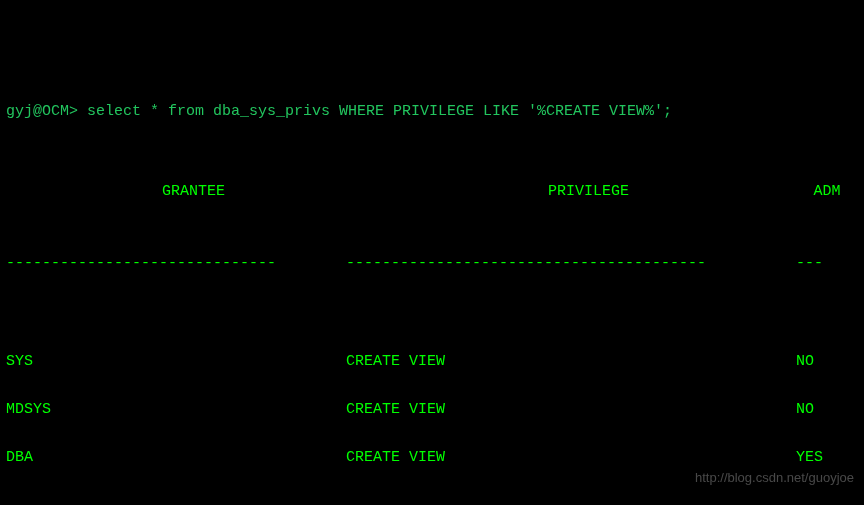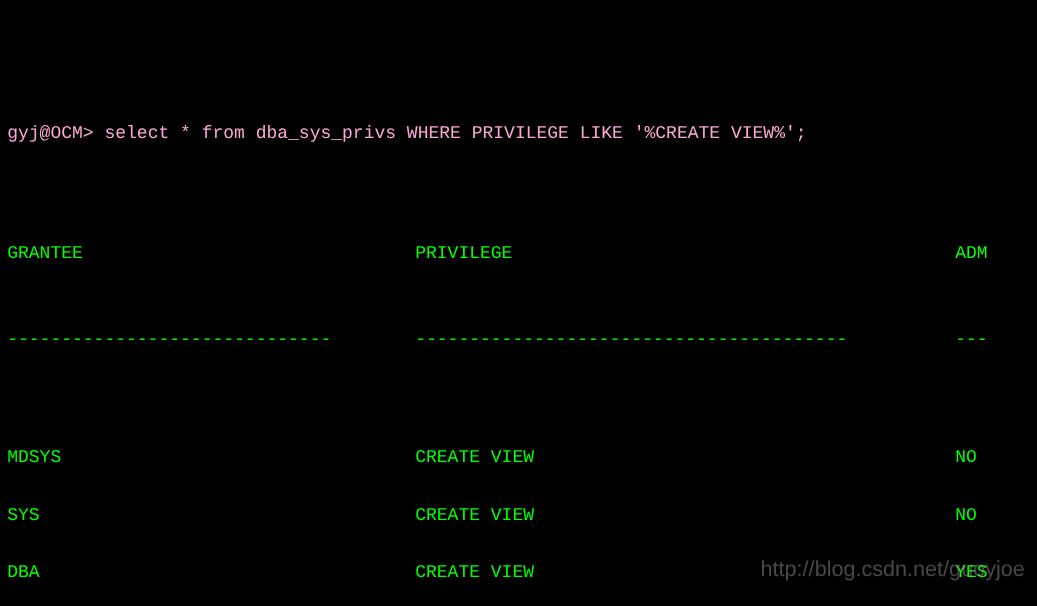--- a/index.html
+++ b/index.html
@@ -14,24 +14,25 @@
       font-size: 15px;
       line-height: 1.6;
       padding: 4px 6px;
       width: 864px;
       height: 505px;
       overflow: hidden;
       white-space: pre;
       position: relative;
     }
     .prompt-line {
-      color: #f9a8d4;
+      color: #22c55e;
     }
     .headers {
-      margin-top: 28px;
+      margin-top: 8px;
+      text-align: center;
     }
     .col1 {
       display: inline-block;
       width: 340px;
     }
     .col2 {
       display: inline-block;
       width: 450px;
     }
     .col3 {
@@ -44,39 +45,39 @@
       margin-top: 2px;
     }
     .row {
       line-height: 1.6;
     }
     .watermark {
       position: absolute;
       right: 10px;
       bottom: 16px;
       color: rgba(160, 160, 160, 0.45);
-      font-size: 18px;
+      font-size: 13px;
       font-family: Arial, sans-serif;
       white-space: nowrap;
     }
   </style>
 </head>
 <body>
 
 
 
 <div class="prompt-line"><span>gyj@OCM&gt;</span><span> select * from dba_sys_privs WHERE PRIVILEGE LIKE '%CREATE VIEW%';</span></div>
 
 <div class="headers"><span class="col1">GRANTEE</span><span class="col2">PRIVILEGE</span><span class="col3">ADM</span></div>
 
 <div class="separator-row"><span class="col1">------------------------------</span><span class="col2">----------------------------------------</span><span class="col3">---</span></div>
 
 <div class="data-rows">
+<div class="row"><span class="col1">SYS</span><span class="col2">CREATE VIEW</span><span class="col3">NO</span></div>
 <div class="row"><span class="col1">MDSYS</span><span class="col2">CREATE VIEW</span><span class="col3">NO</span></div>
-<div class="row"><span class="col1">SYS</span><span class="col2">CREATE VIEW</span><span class="col3">NO</span></div>
 <div class="row"><span class="col1">DBA</span><span class="col2">CREATE VIEW</span><span class="col3">YES</span></div>
 
 
 
 
 
 
 
 
 

